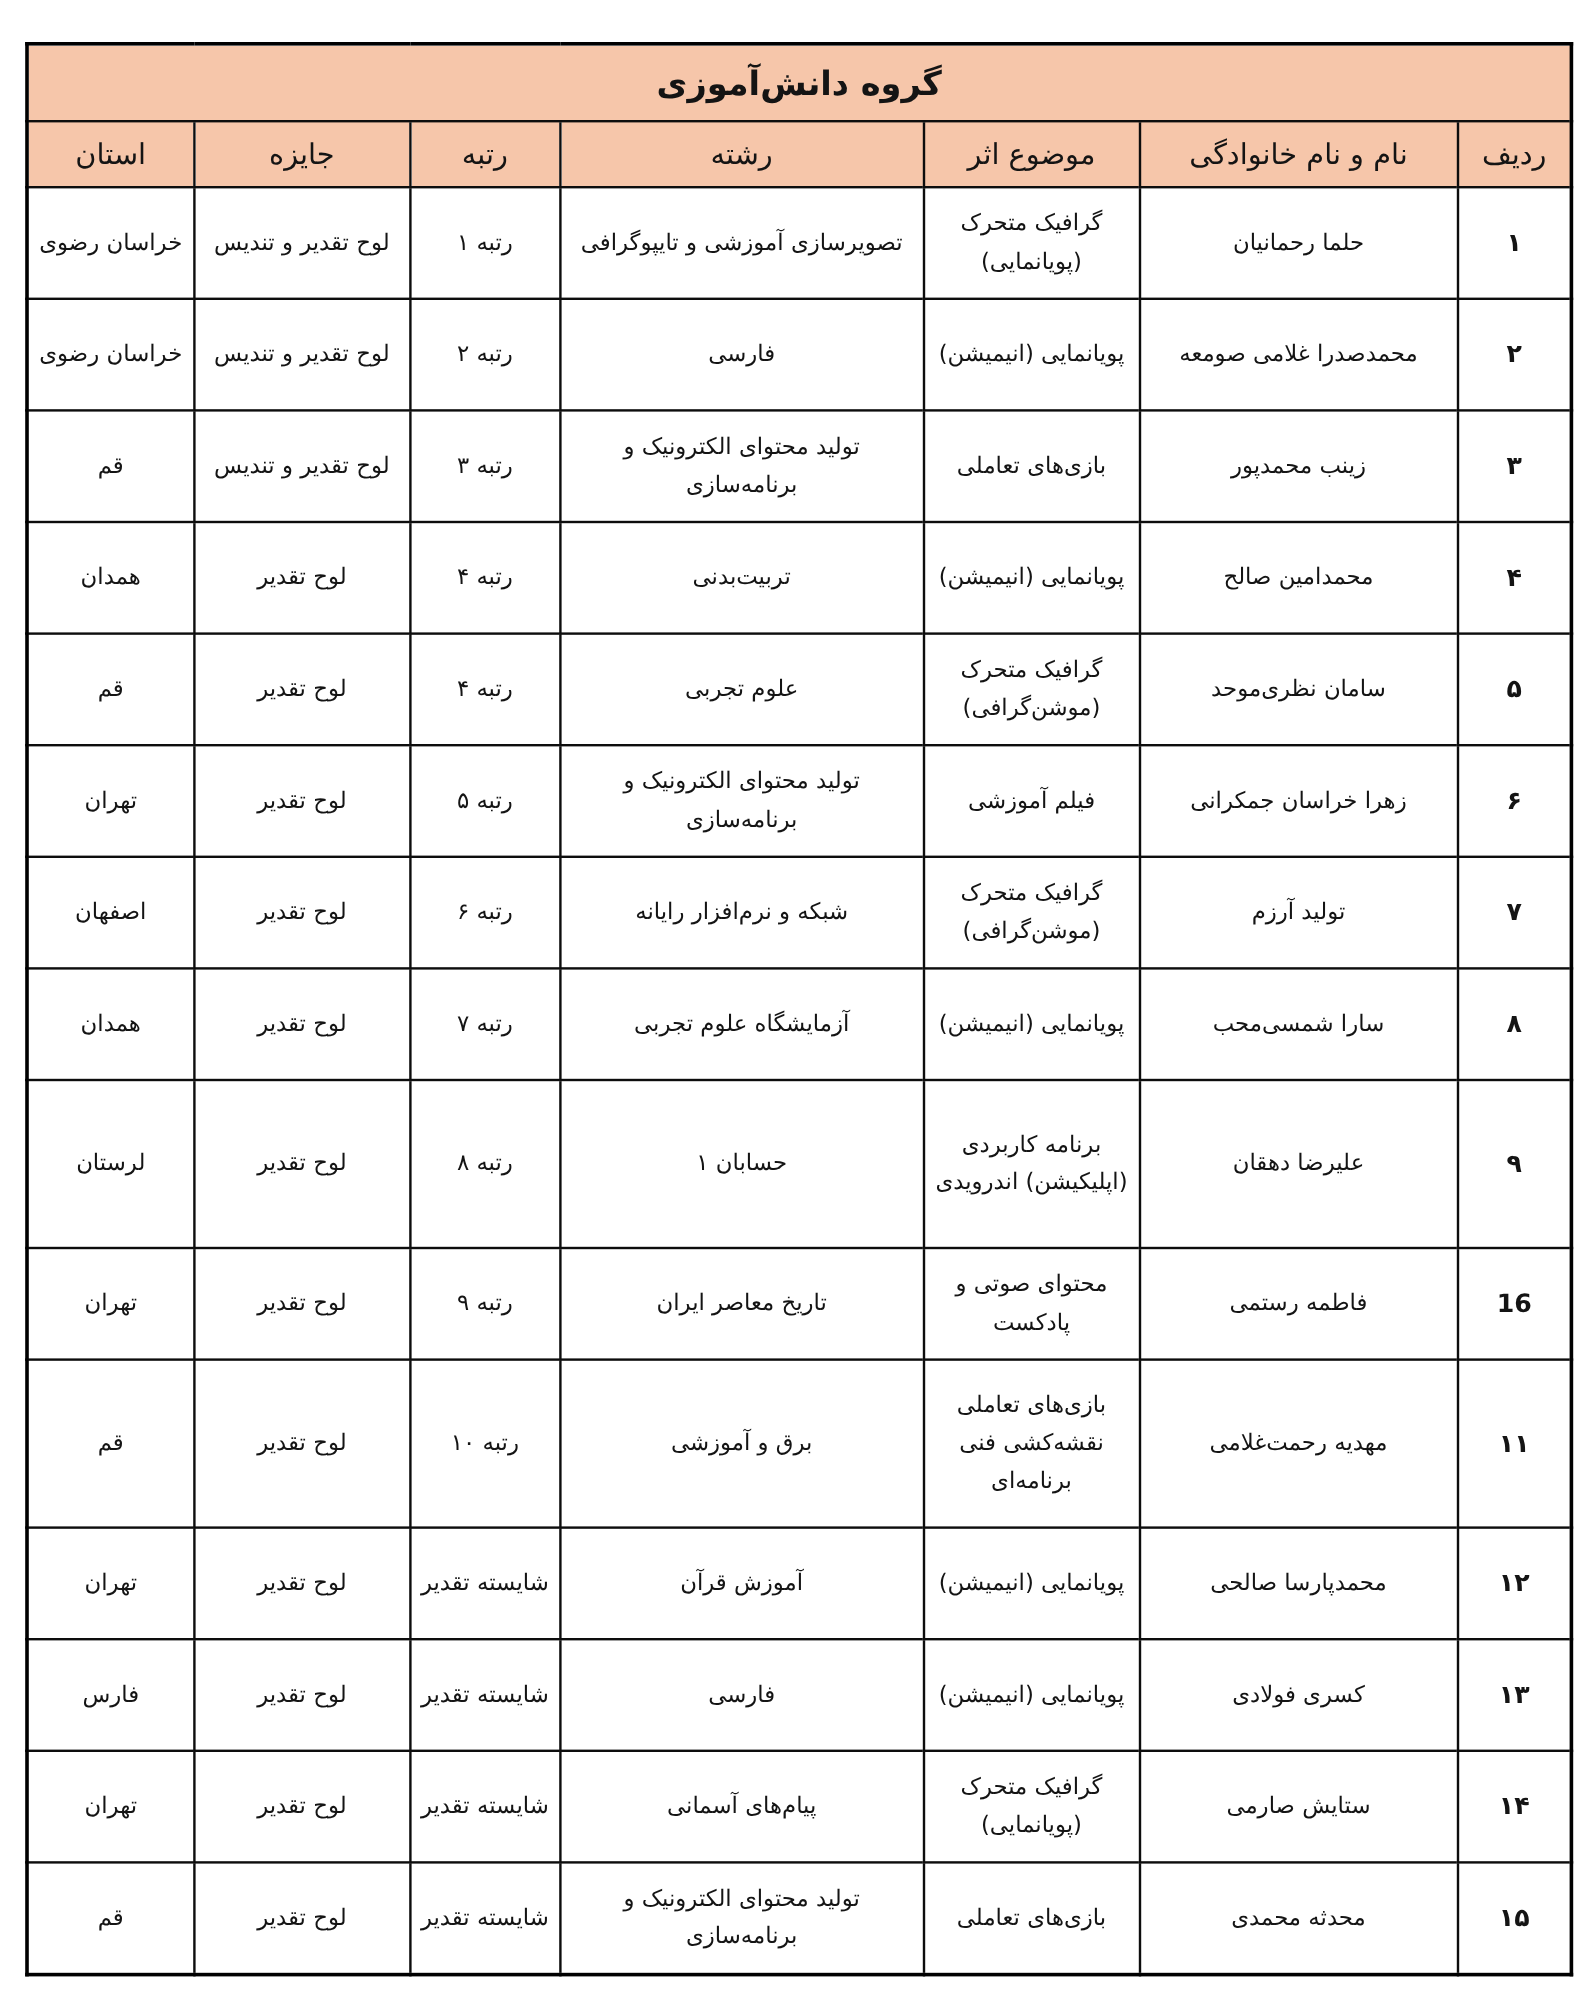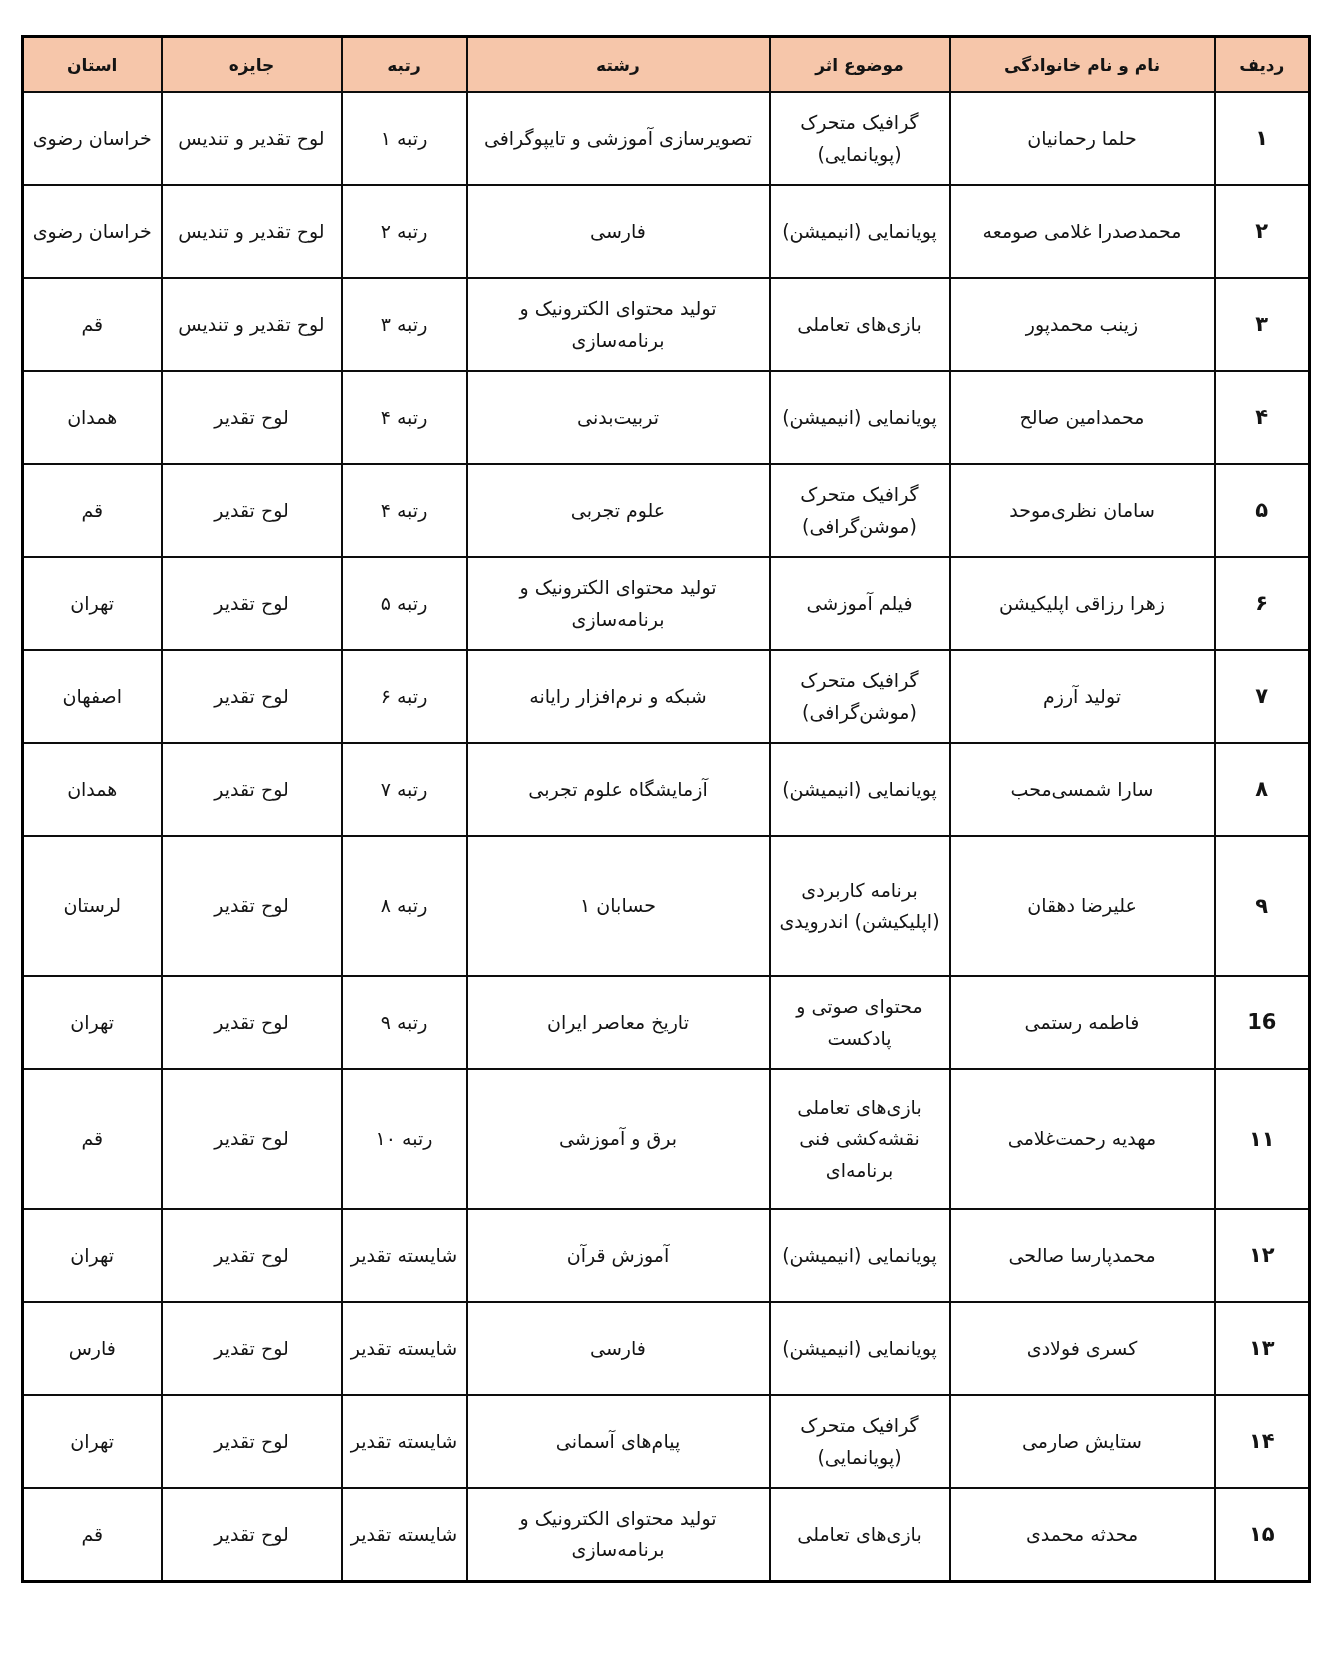--- a/index.html
+++ b/index.html
@@ -37,22 +37,22 @@
   tr.title-row th {
     background: #f6c6aa;
     height: 58px;
     font-size: 28px;
     font-weight: bold;
     letter-spacing: 0.5px;
   }
   tr.header-row th {
     background: #f6c6aa;
     height: 49px;
-    font-size: 17px;
-    font-weight: bold;
+    font-size: 24px;
+    font-weight: normal;
   }
   tbody tr { height: 93px; }
   tbody tr.tall { height: 140px; }
   tbody td {
     font-size: 19px;
     line-height: 1.65;
     font-weight: normal;
   }
   td.c-index {
     font-size: 21px;
@@ -78,20 +78,23 @@
     <colgroup>
       <col class="col-index">
       <col class="col-name">
       <col class="col-subject">
       <col class="col-field">
       <col class="col-rank">
       <col class="col-prize">
       <col class="col-province">
     </colgroup>
     <thead>
+      <tr class="title-row">
+        <th colspan="7">گروه دانش‌آموزی</th>
+      </tr>
       <tr class="header-row">
         <th>ردیف</th>
         <th>نام و نام خانوادگی</th>
         <th>موضوع اثر</th>
         <th>رشته</th>
         <th>رتبه</th>
         <th>جایزه</th>
         <th>استان</th>
       </tr>
     </thead>
@@ -136,21 +139,21 @@
         <td class="c-index">۵</td>
         <td class="c-name">سامان نظری‌موحد</td>
         <td class="c-subject">گرافیک متحرک (موشن‌گرافی)</td>
         <td class="c-field">علوم تجربی</td>
         <td class="c-rank">رتبه ۴</td>
         <td class="c-prize">لوح تقدیر</td>
         <td class="c-province">قم</td>
       </tr>
       <tr>
         <td class="c-index">۶</td>
-        <td class="c-name">زهرا رزاقی اپلیکیشن</td>
+        <td class="c-name">زهرا خراسان جمکرانی</td>
         <td class="c-subject">فیلم آموزشی</td>
         <td class="c-field">تولید محتوای الکترونیک و برنامه‌سازی</td>
         <td class="c-rank">رتبه ۵</td>
         <td class="c-prize">لوح تقدیر</td>
         <td class="c-province">تهران</td>
       </tr>
       <tr>
         <td class="c-index">۷</td>
         <td class="c-name">تولید آرزم</td>
         <td class="c-subject">گرافیک متحرک (موشن‌گرافی)</td>

